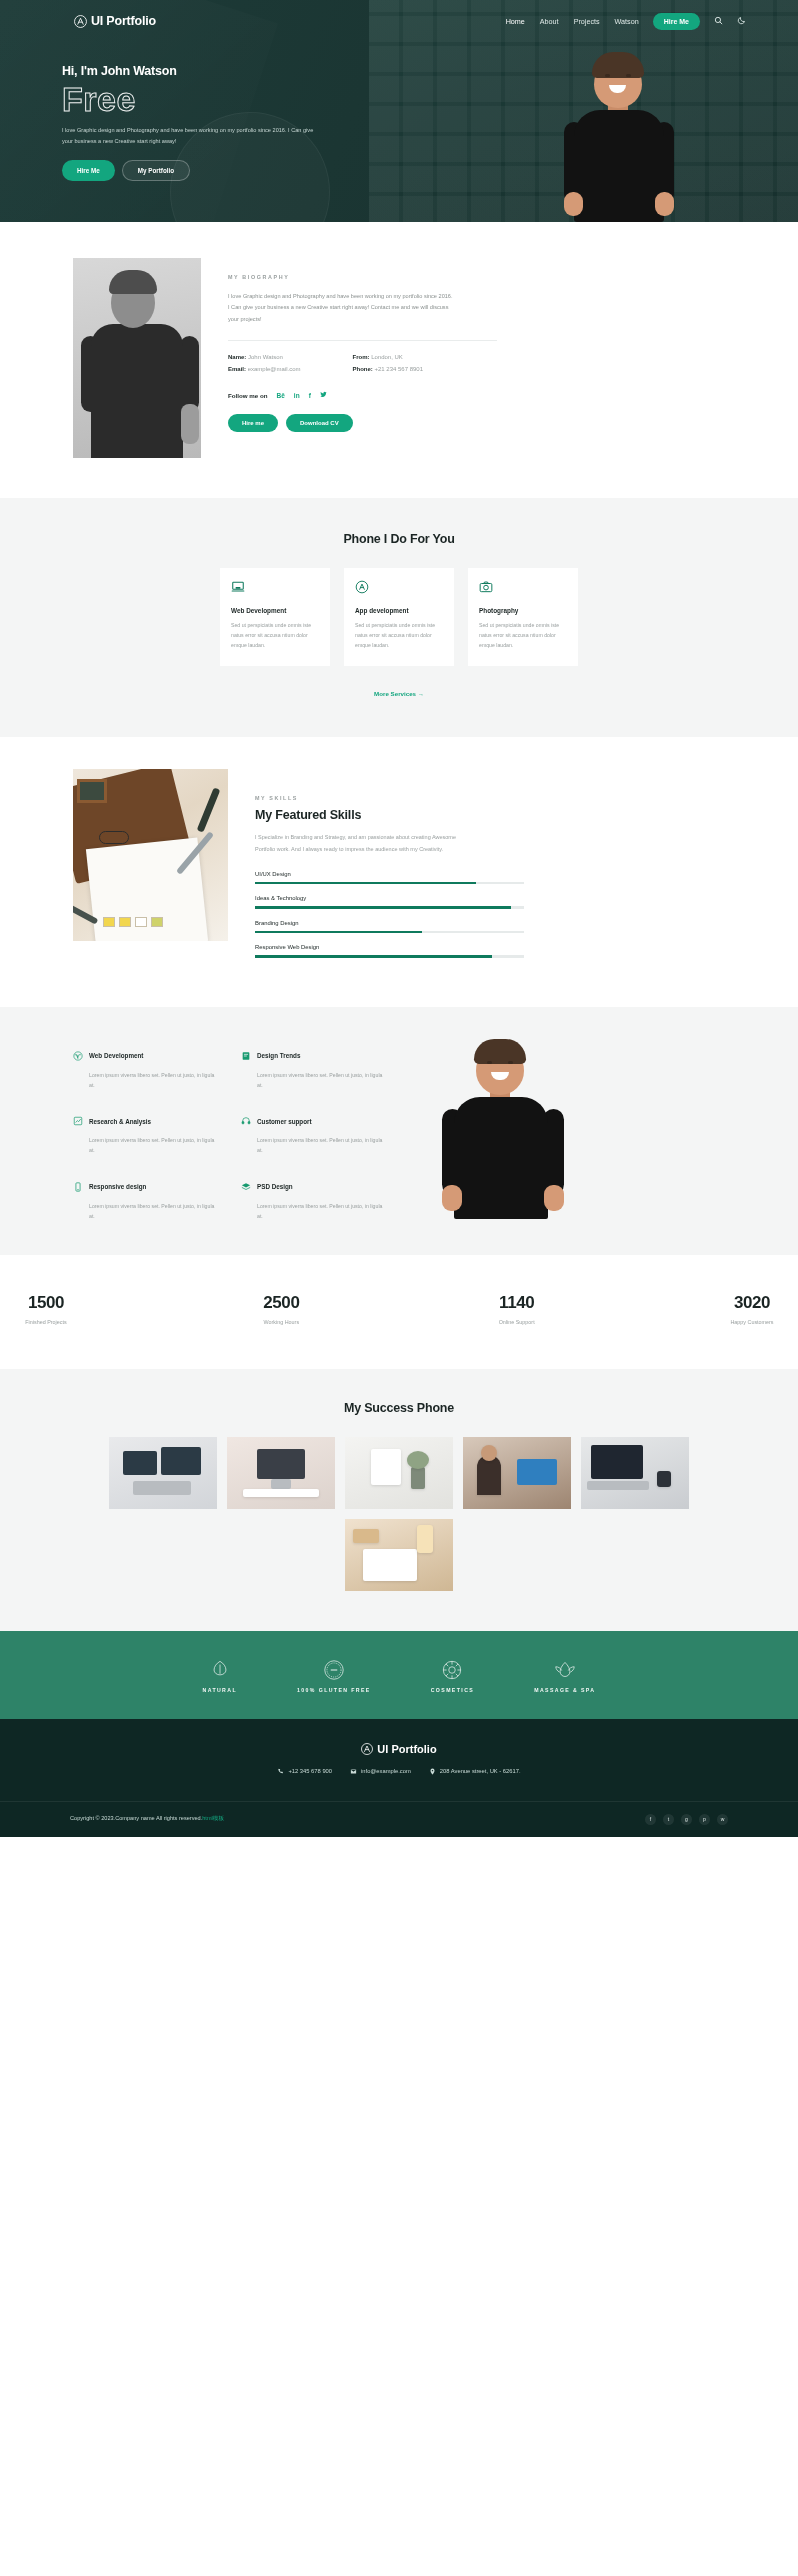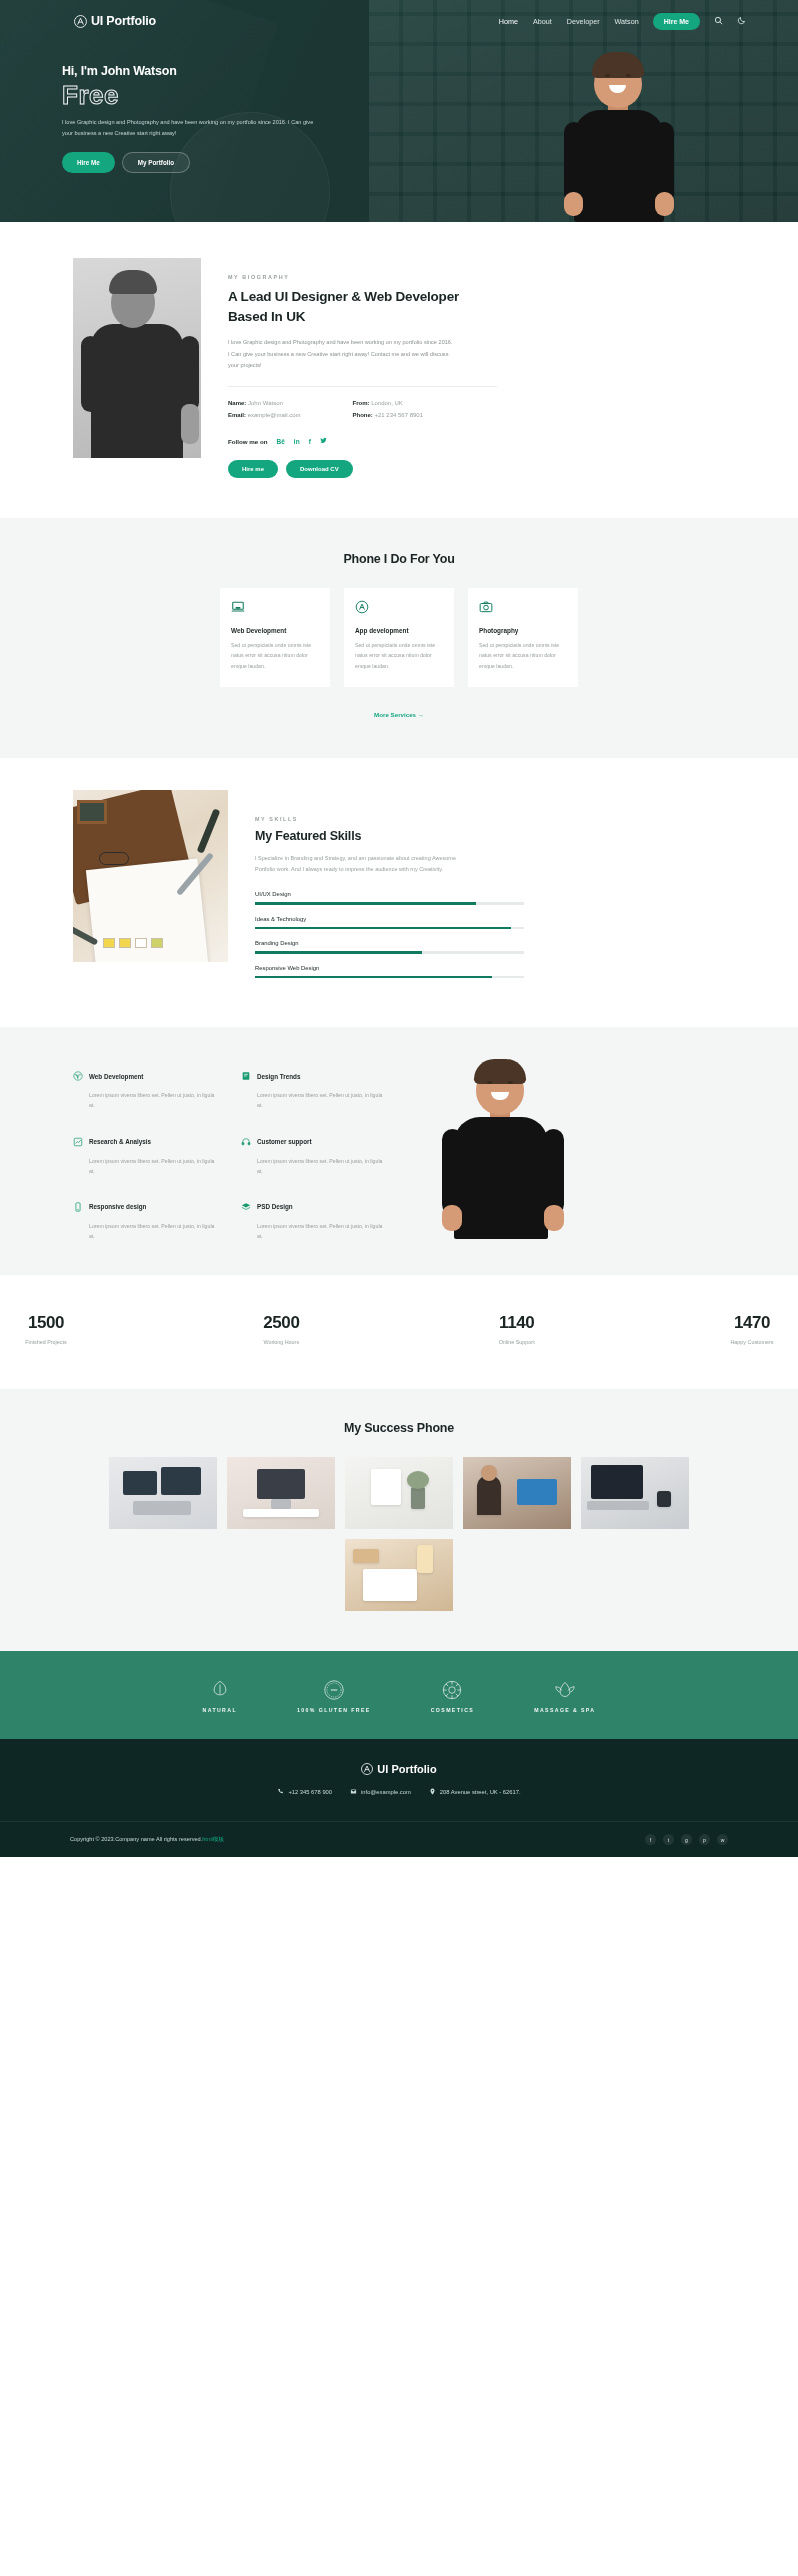--- a/index.html
+++ b/index.html
@@ -56,21 +56,21 @@
   .btn-hire-nav {
     background:#13a67f; color:#fff; font-size:7px; font-weight:700;
     border-radius:11px; padding:5px 11px; border:none; cursor:pointer;
   }
   .nav-ic { color:#e4efed; font-size:9px; cursor:pointer; line-height:1; }
 
   
   .hero-body { position:relative; z-index:5; padding:22px 0 0 62px; width:329px; }
   .hero-greet { color:#fff; font-size:12.5px; font-weight:700; letter-spacing:-0.2px; }
   .hero-free {
-    font-size:26px; font-weight:700; letter-spacing:0.5px;
+    font-size:34px; font-weight:700; letter-spacing:0.5px;
     color:transparent;
     -webkit-text-stroke:1px rgba(255,255,255,.92);
     margin:4px 0 9px; line-height:1;
   }
   .hero-desc { color:#c6d6d3; font-size:5.6px; line-height:2.0; width:261px; }
   .hero-btns { display:flex; gap:7px; margin-top:13px; }
   .btn-pill {
     font-size:6.3px; font-weight:700; border-radius:12px;
     padding:6px 15px; border:none; cursor:pointer;
   }
@@ -239,21 +239,21 @@
         <svg class="brand-mark" viewBox="0 0 24 24">
           <circle cx="12" cy="12" r="11" fill="none" stroke="#fff" stroke-width="1.6"></circle>
           <path d="M7 17 L12 6 L17 17 M9.2 13.2 H14.8" fill="none" stroke="#fff" stroke-width="1.6" stroke-linecap="round"></path>
         </svg>
         <span class="brand-text">UI Portfolio</span>
       </div>
       <div class="nav-right">
         <div class="nav-links">
           <a href="#" class="active">Home</a>
           <a href="#">About</a>
-          <a href="#">Developer</a>
+          <a href="#">Projects</a>
           <a href="#">Watson</a>
         </div>
         <button class="btn-hire-nav">Hire Me</button>
         <span class="nav-ic">
           <svg width="9" height="9" viewBox="0 0 24 24" fill="none" stroke="currentColor" stroke-width="2.4">
             <circle cx="10.5" cy="10.5" r="7"></circle>
               <path d="M16 16 L21 21" stroke-linecap="round"></path>
           </svg>
         </span>
         <span class="nav-ic">
@@ -293,21 +293,20 @@
     <div class="bio-photo">
       <div class="bp-armL"></div>
         <div class="bp-armR"></div>
       <div class="bp-body"></div>
         <div class="bp-handR"></div>
       <div class="bp-head"></div>
         <div class="bp-hair"></div>
     </div>
     <div class="bio-txt">
       <div class="eyebrow">MY BIOGRAPHY</div>
-      <h2 class="bio-h2">A Lead UI Designer &amp; Web Developer Based In UK</h2>
       <p class="bio-p">I love Graphic design and Photography and have been working on my portfolio since 2016. I Can give your business a new Creative start right away! Contact me and we will discuss your projects!</p>
       <div class="bio-rule"></div>
       <div class="bio-grid">
         <div>
           <div class="bio-item">
             <b>Name:</b>
             <span>John Watson</span>
           </div>
           <div class="bio-item">
             <b>Email:</b>
@@ -529,21 +528,21 @@
     </div>
     <div class="cnt">
       <div class="cnt-num">2500</div>
       <div class="cnt-lbl">Working Hours</div>
     </div>
     <div class="cnt">
       <div class="cnt-num">1140</div>
       <div class="cnt-lbl">Online Support</div>
     </div>
     <div class="cnt">
-      <div class="cnt-num">1470</div>
+      <div class="cnt-num">3020</div>
       <div class="cnt-lbl">Happy Customers</div>
     </div>
   </section>
 
   <section class="portfolio">
     <h2 class="sec-title">My Success Phone</h2>
     <div class="pf-grid">
       <div class="pf-item pf-1">
         <div class="pf-screen" style="left:14px;top:14px;width:34px;height:24px;"></div>
         <div class="pf-screen" style="left:52px;top:10px;width:40px;height:28px;"></div>

